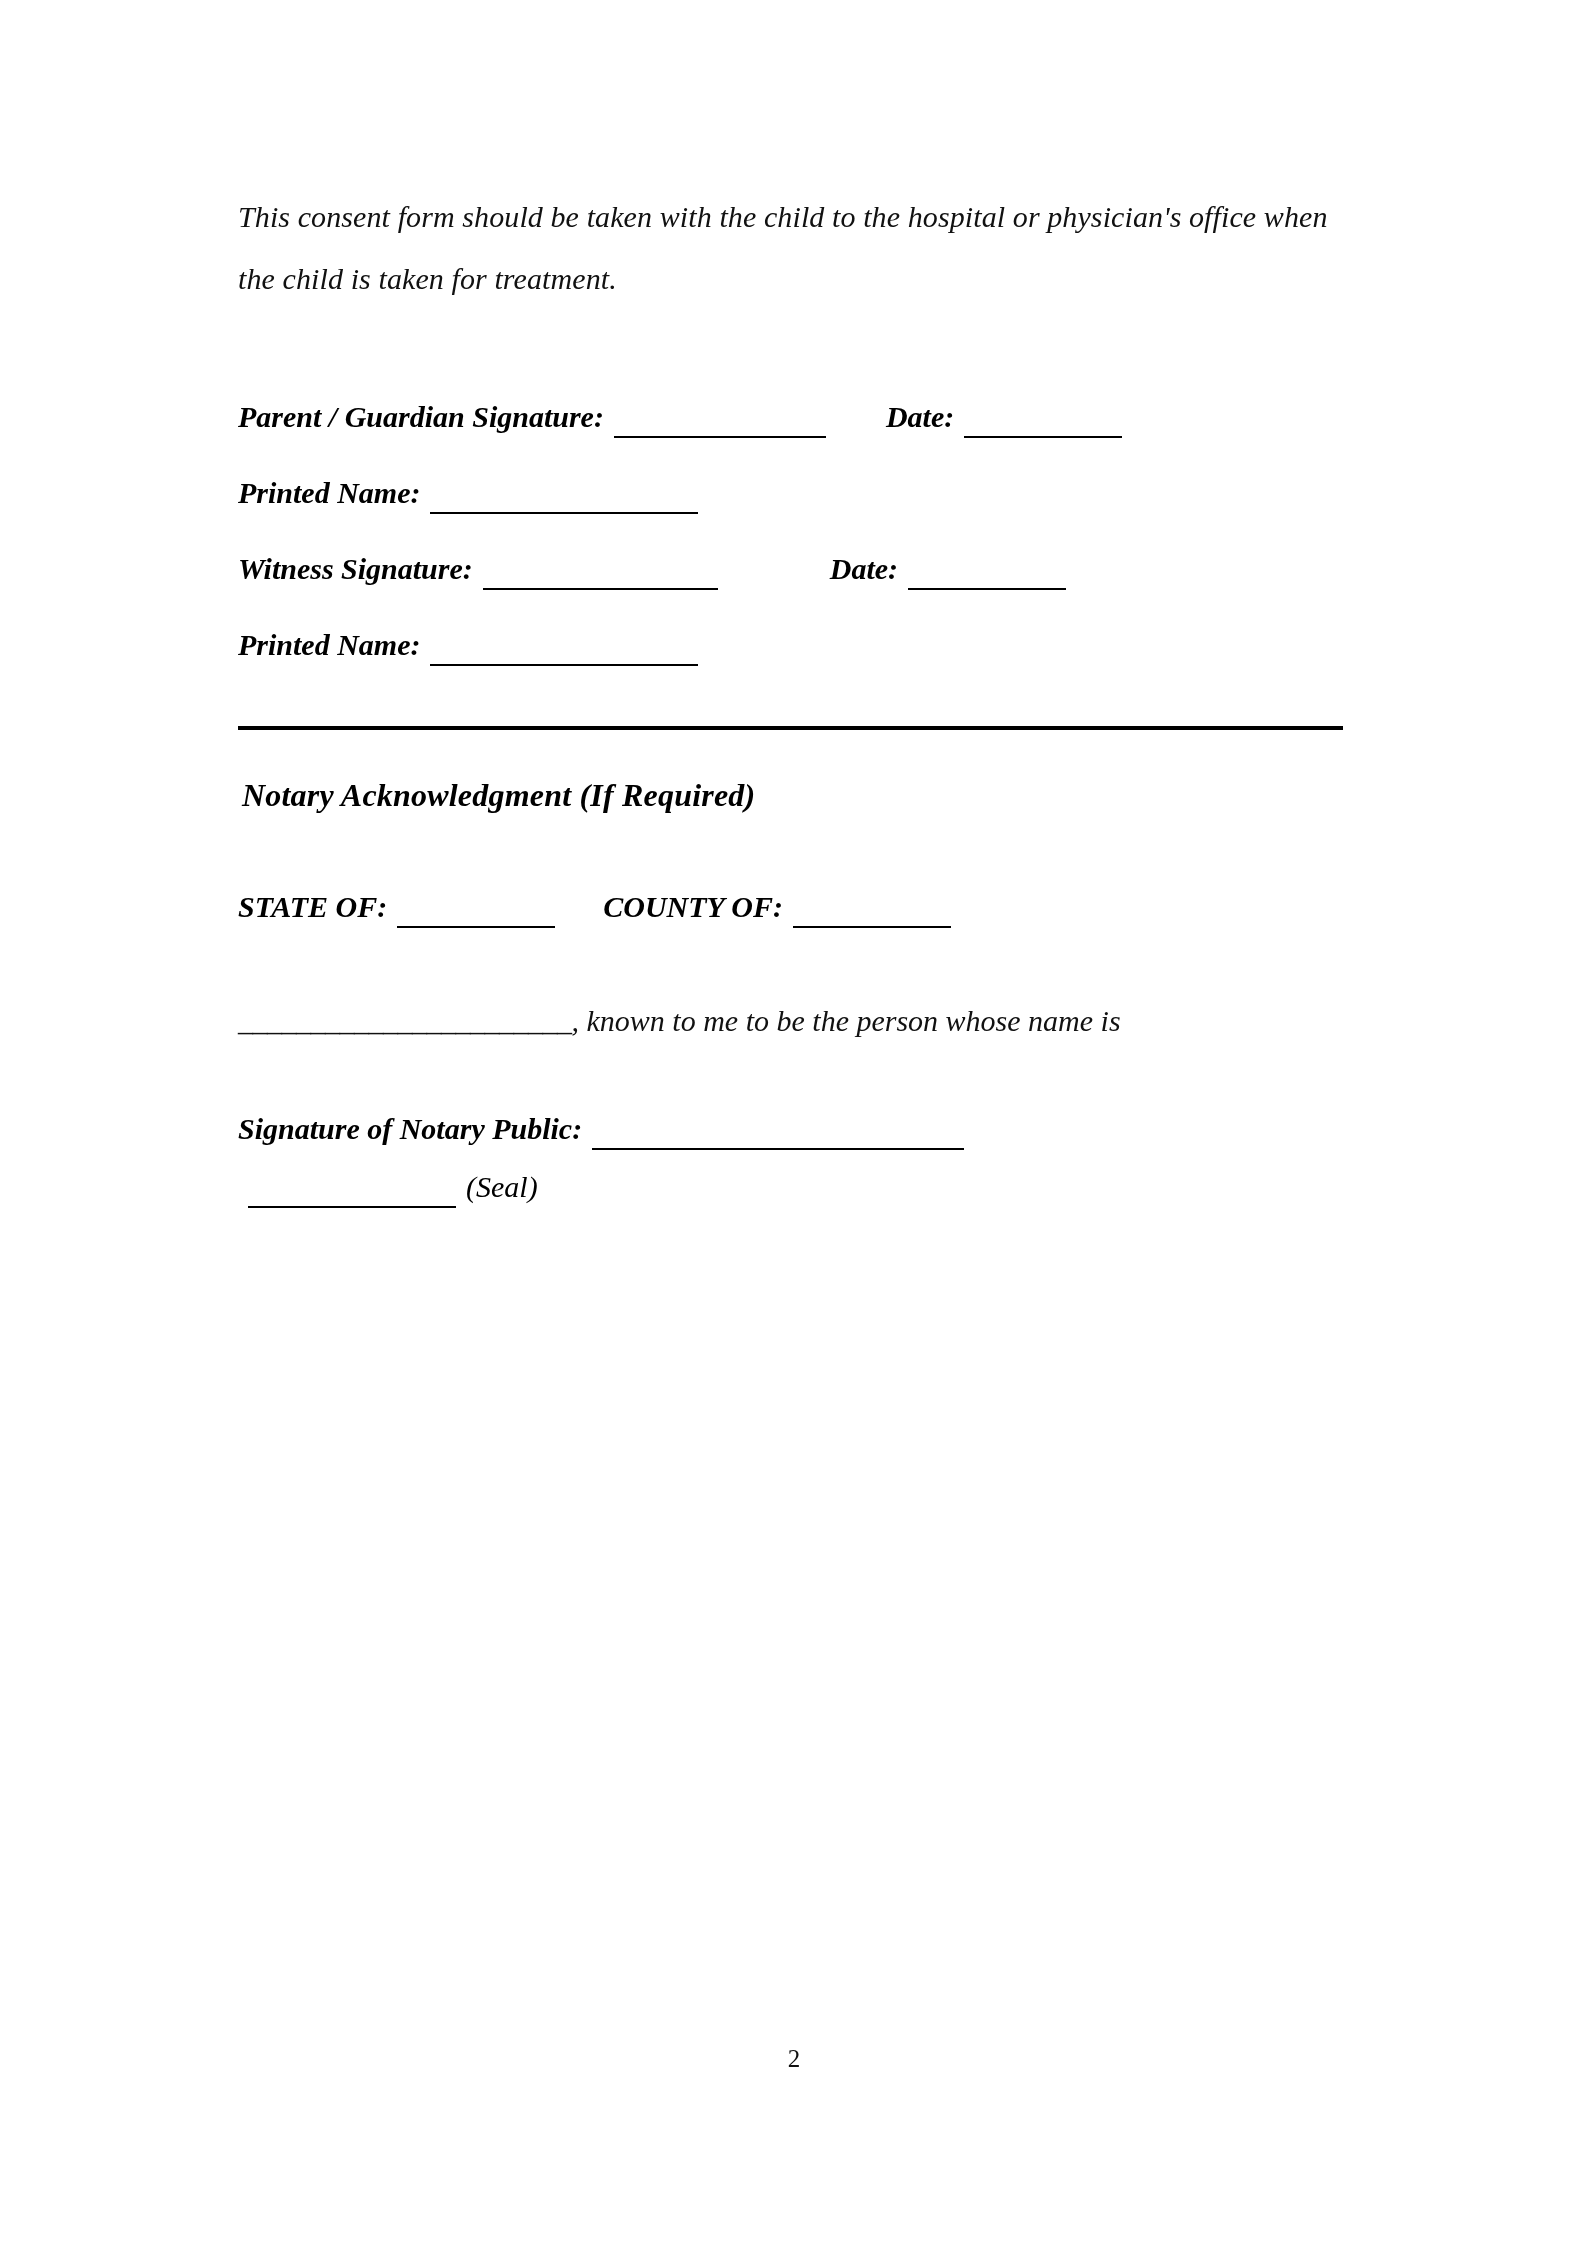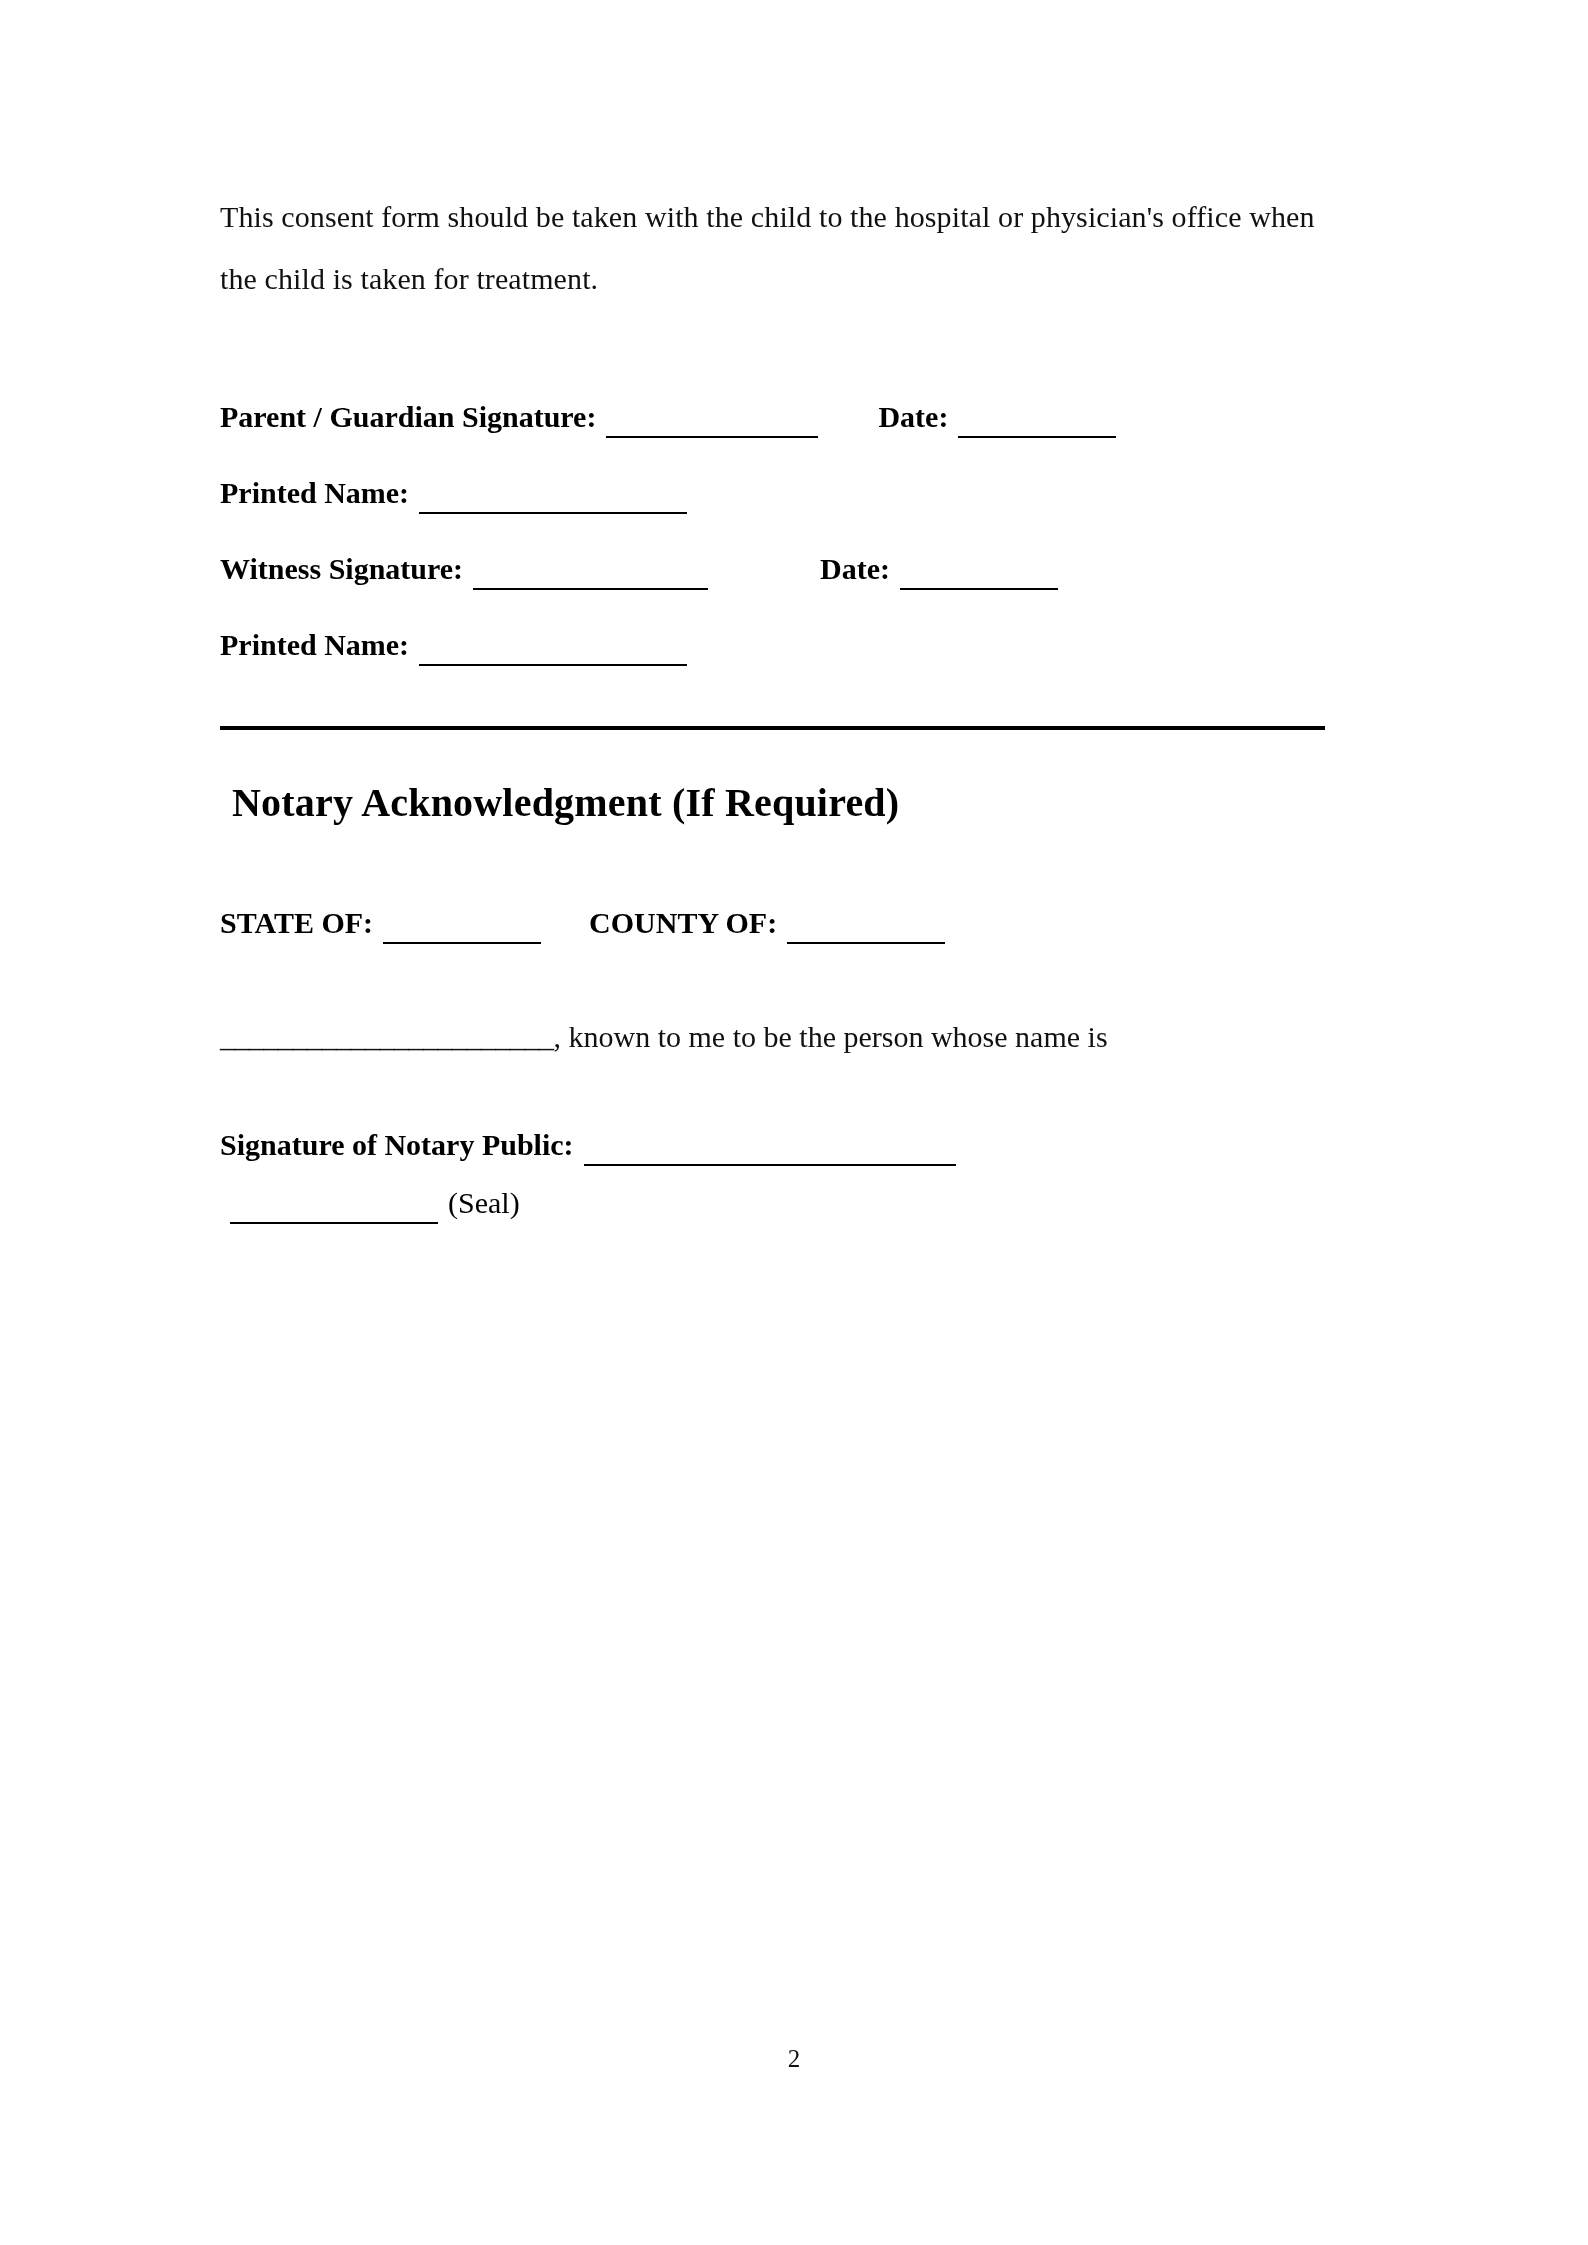--- a/index.html
+++ b/index.html
@@ -13,23 +13,24 @@
     width: 1588px;
     height: 2245px;
     background: #ffffff;
     margin: 0 auto;
     overflow: hidden;
     font-family: "Liberation Serif", "DejaVu Serif", serif;
     color: #000000;
   }
   .content {
     position: absolute;
-    left: 220px;
+    left: 238px;
     top: 186px;
     width: 1108px;
+    font-style: italic;
   }
 
   
   .para {
     font-size: 30px;
     line-height: 62px;
     color: #111111;
     margin: 0;
     letter-spacing: 0.1px;
   }
@@ -81,24 +82,24 @@
   
   .divider {
     border: none;
     border-top: 4.5px solid #000;
     margin: 0;
     width: 1105px;
   }
 
   
   .section-heading {
-    font-size: 40px;
+    font-size: 32px;
     font-weight: bold;
     line-height: 46px;
-    margin: 12px;
+    margin: 4px;
     letter-spacing: 0.2px;
   }
 
   
   .notary-para {
     font-size: 30px;
     line-height: 62px;
     margin: 0;
     color: #111111;
   }

